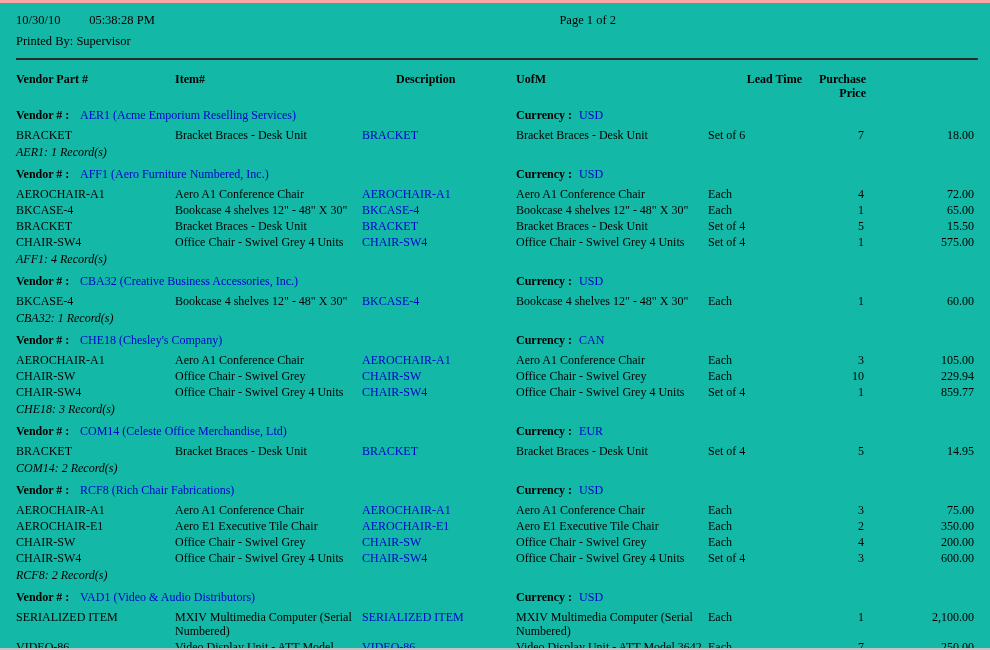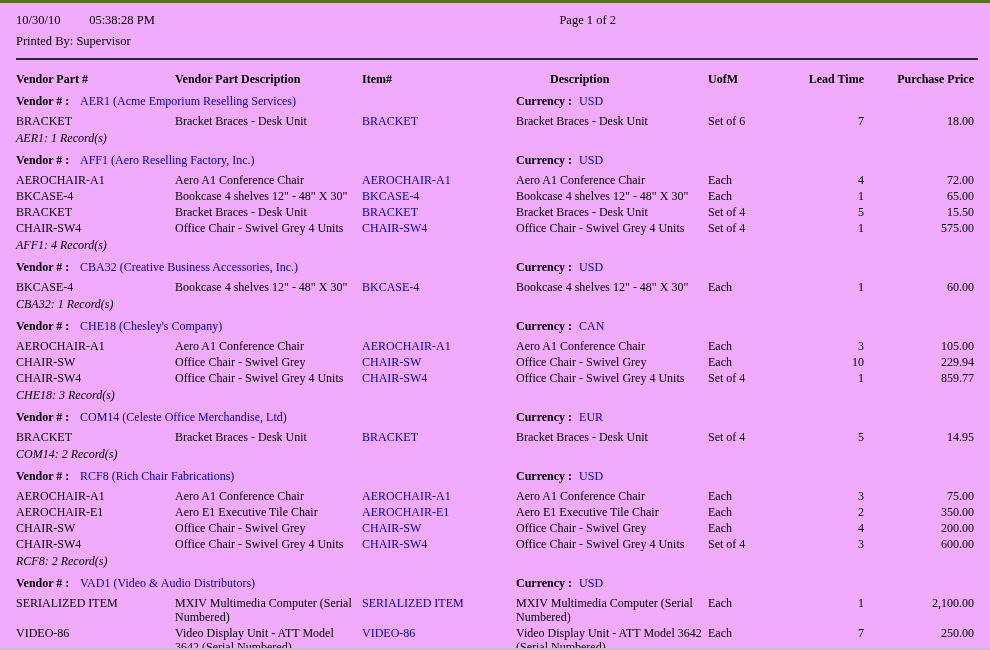--- a/index.html
+++ b/index.html
@@ -1,24 +1,24 @@
 <!DOCTYPE html>
 <html><head>
 <meta charset="utf-8">
 <style>
   html,body { margin:0; padding:0; background:#ffffff; }
   body { font-family:"Liberation Serif","DejaVu Serif",serif; color:#000; }
   .page {
     box-sizing:border-box;
     width:990px; height:650px;
-    border-top:3px solid #4d7c0f;
+    border-top:3px solid #fca5a5;
     border-bottom:2px solid #c4c4c4;
     padding:10px 12px 0 16px;
     overflow:hidden;
-    background:#f0abfc;
+    background:#14b8a6;
   }
   
   .report-header { display:flex; align-items:flex-start; }
   .hdr-left  { width:300px; font-size:12.5px; }
   .hdr-left .line1 { margin-bottom:6px; }
   .hdr-date { display:inline-block; width:70px; }
   .hdr-center { flex:1; text-align:center; }
   .company { font-size:13px; font-weight:bold; }
   .rtitle  { font-size:17px; font-weight:bold; margin-top:3px; }
   .hdr-right { width:300px; text-align:right; font-size:12.5px; padding-right:4px; }
@@ -58,21 +58,20 @@
       </div>
       <div>Printed By: Supervisor</div>
     </div>
     <div class="hdr-right">Page 1 of 2</div>
   </div>
 
   <div class="rule"></div>
 
   <div class="row col-headers">
     <span class="c1">Vendor Part #</span>
-    <span class="c2">Vendor Part Description</span>
     <span class="c3">Item#</span>
     <span class="c4">Description</span>
     <span class="c5">UofM</span>
     <span class="c6">Lead Time</span>
     <span class="c7">Purchase Price</span>
   </div>
 
   <div>
   <section class="group">
     <div class="vendor-row">
@@ -90,21 +89,21 @@
     <span class="c5">Set of 6</span>
     <span class="c6">7</span>
     <span class="c7">18.00</span>
   </div>
 </div>
     <div class="group-footer">AER1: 1 Record(s)</div>
   </section>
 
   <section class="group">
     <div class="vendor-row">
-      <span class="vendor-label">Vendor # :</span><span class="link">AFF1 (Aero Reselling Factory, Inc.)</span>
+      <span class="vendor-label">Vendor # :</span><span class="link">AFF1 (Aero Furniture Numbered, Inc.)</span>
       <span class="currency-block">
         <span class="currency-label">Currency :</span><span class="link">USD</span>
       </span>
     </div>
     <div>
   <div class="row data-row">
     <span class="c1">AEROCHAIR-A1</span>
     <span class="c2">Aero A1 Conference Chair</span>
     <span class="c3 link">AEROCHAIR-A1</span>
     <span class="c4">Aero A1 Conference Chair</span>

